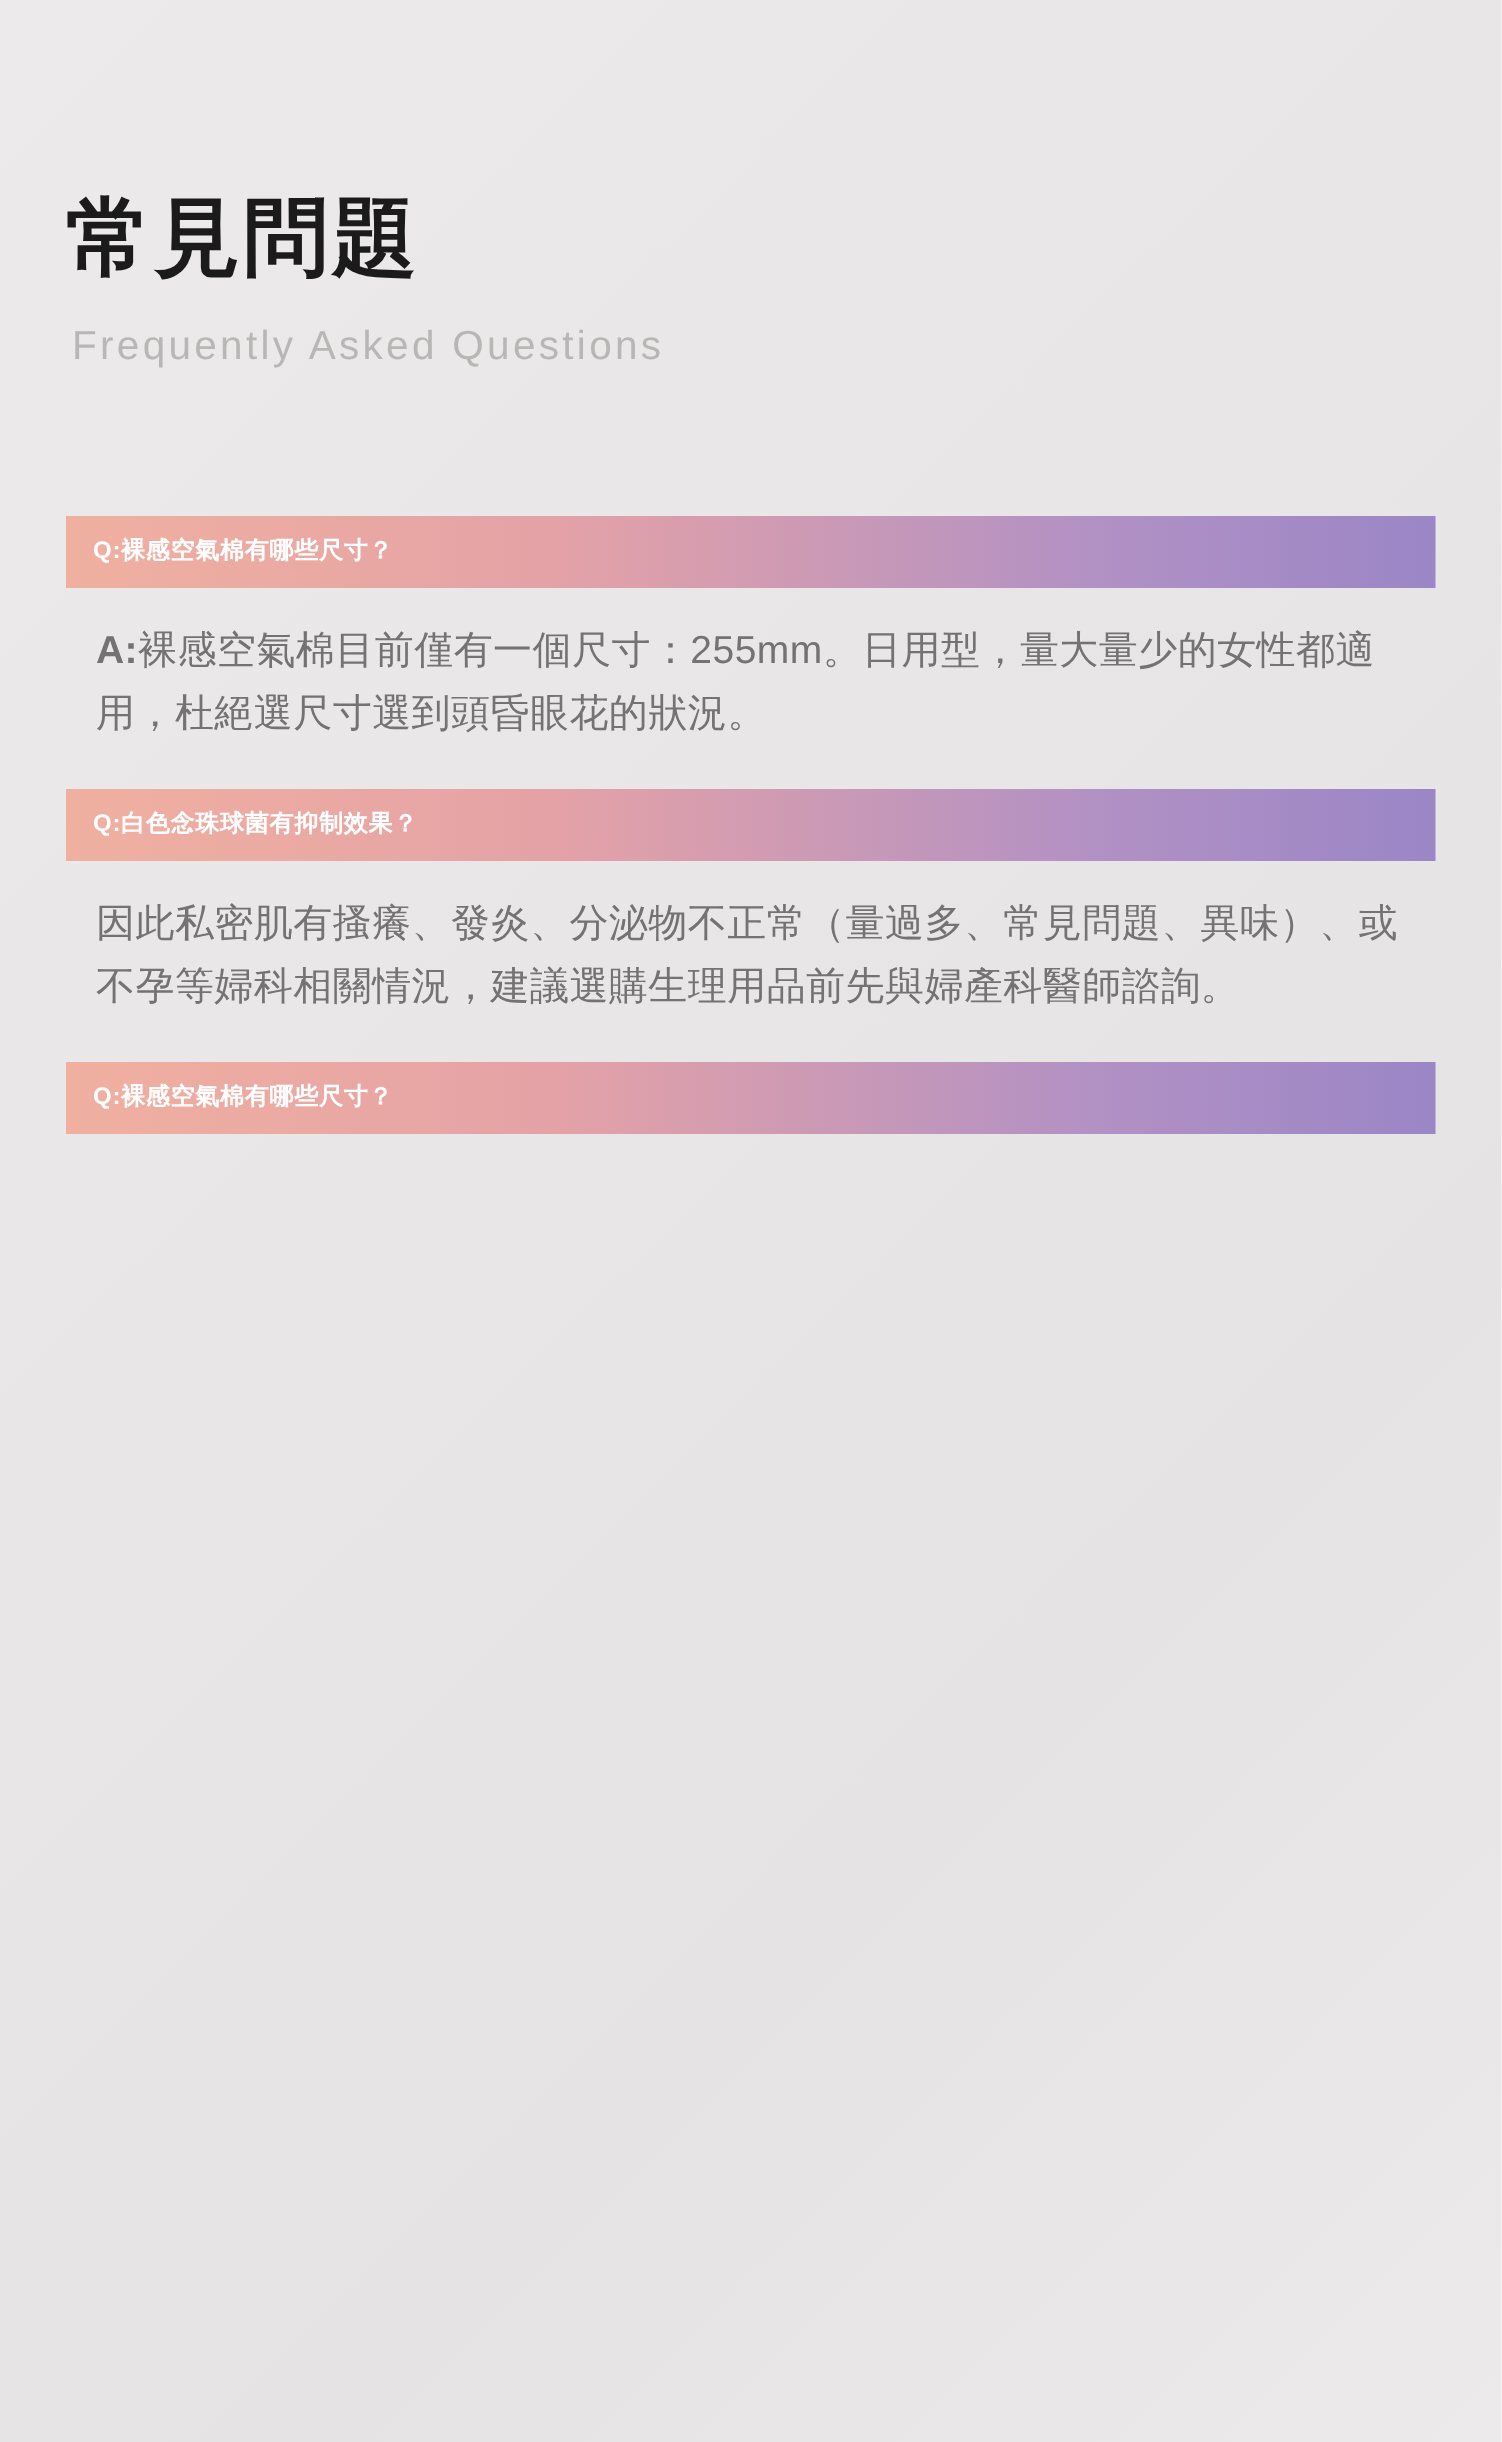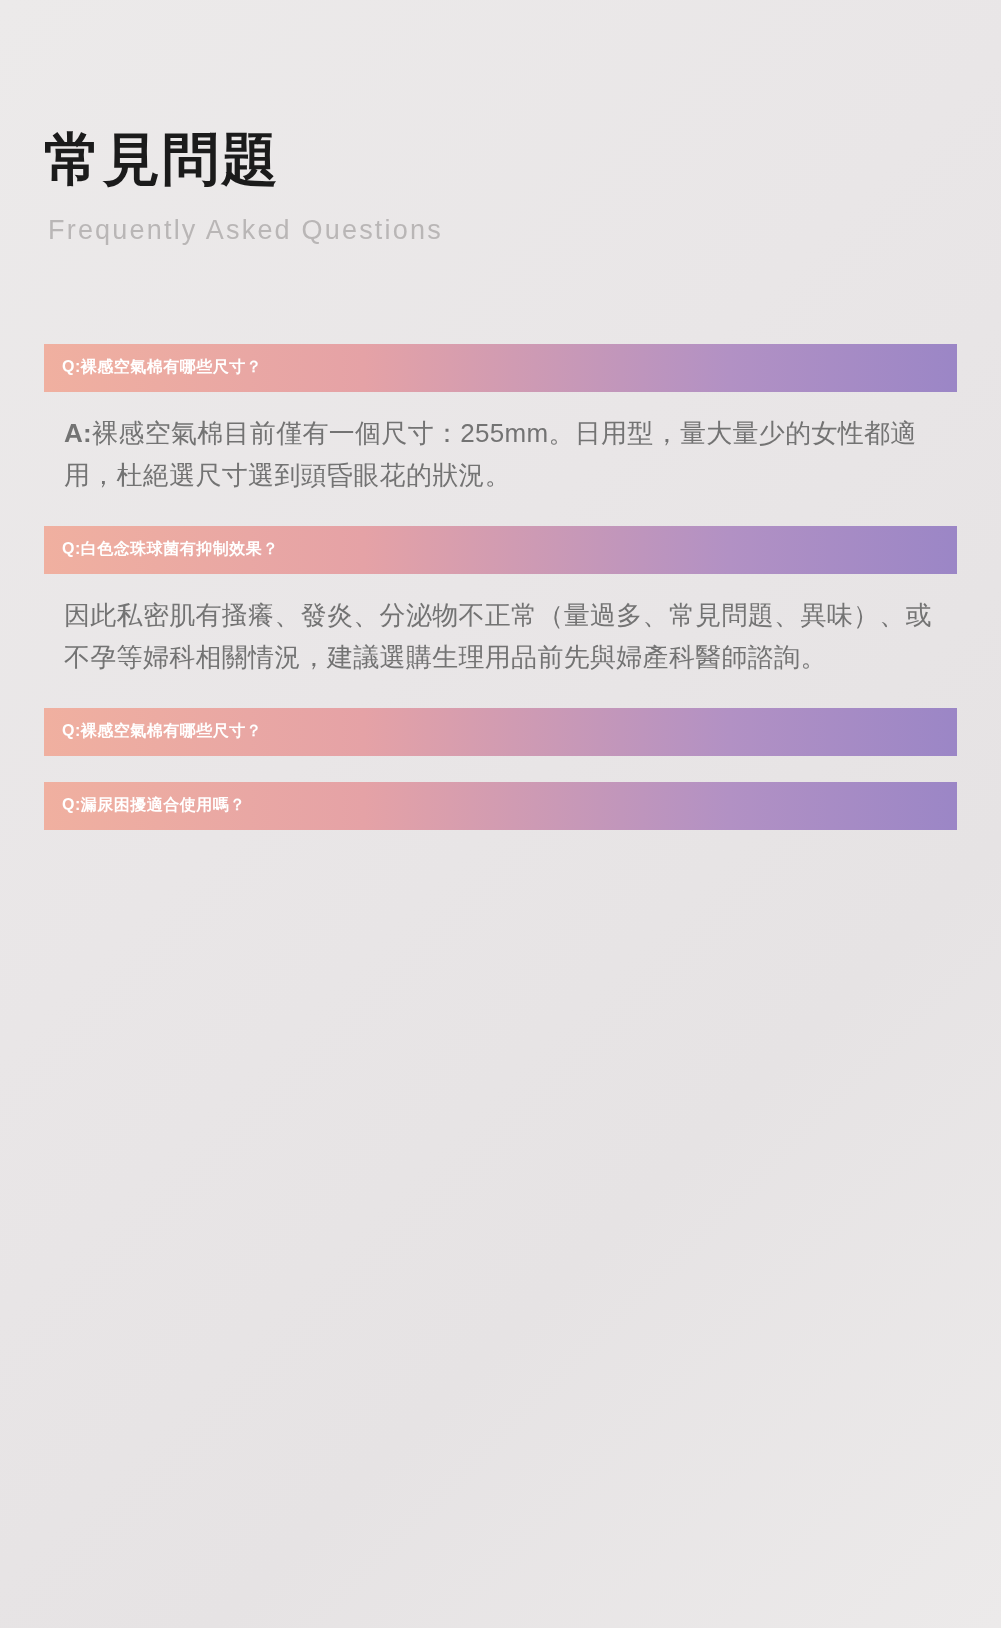--- a/index.html
+++ b/index.html
@@ -107,17 +107,16 @@
       <div class="answer">
         <p>因此私密肌有搔癢、發炎、分泌物不正常（量過多、常見問題、異味）、或不孕等婦科相關情況，建議選購生理用品前先與婦產科醫師諮詢。</p>
       </div>
     </div>
 
     <div class="faq-item">
       <div class="question">Q:裸感空氣棉有哪些尺寸？</div>
     </div>
 
     <div class="faq-item">
-      <div class="question">Q:漏尿困擾適合使用嗎？</div>
     </div>
 
   </div>
 </div>
 
 </body></html>

